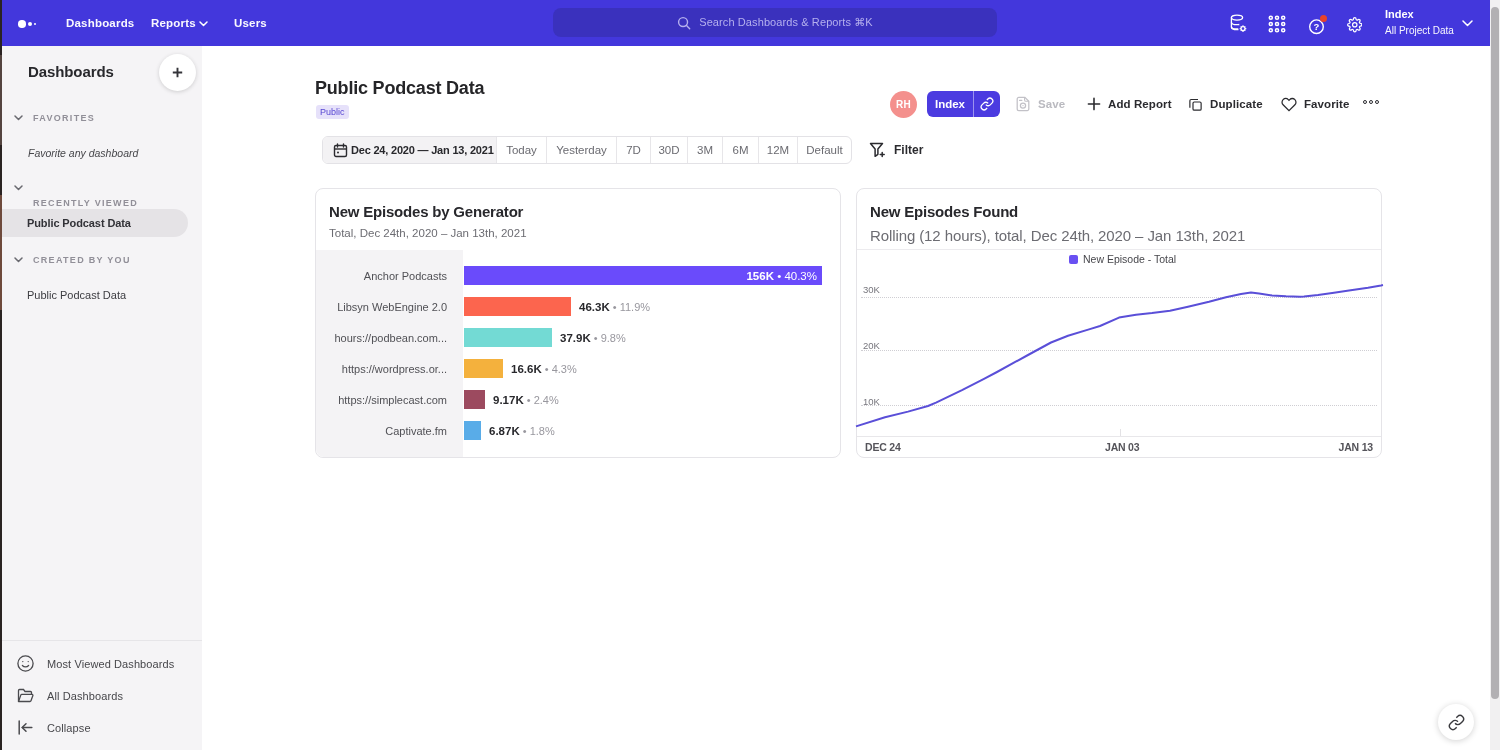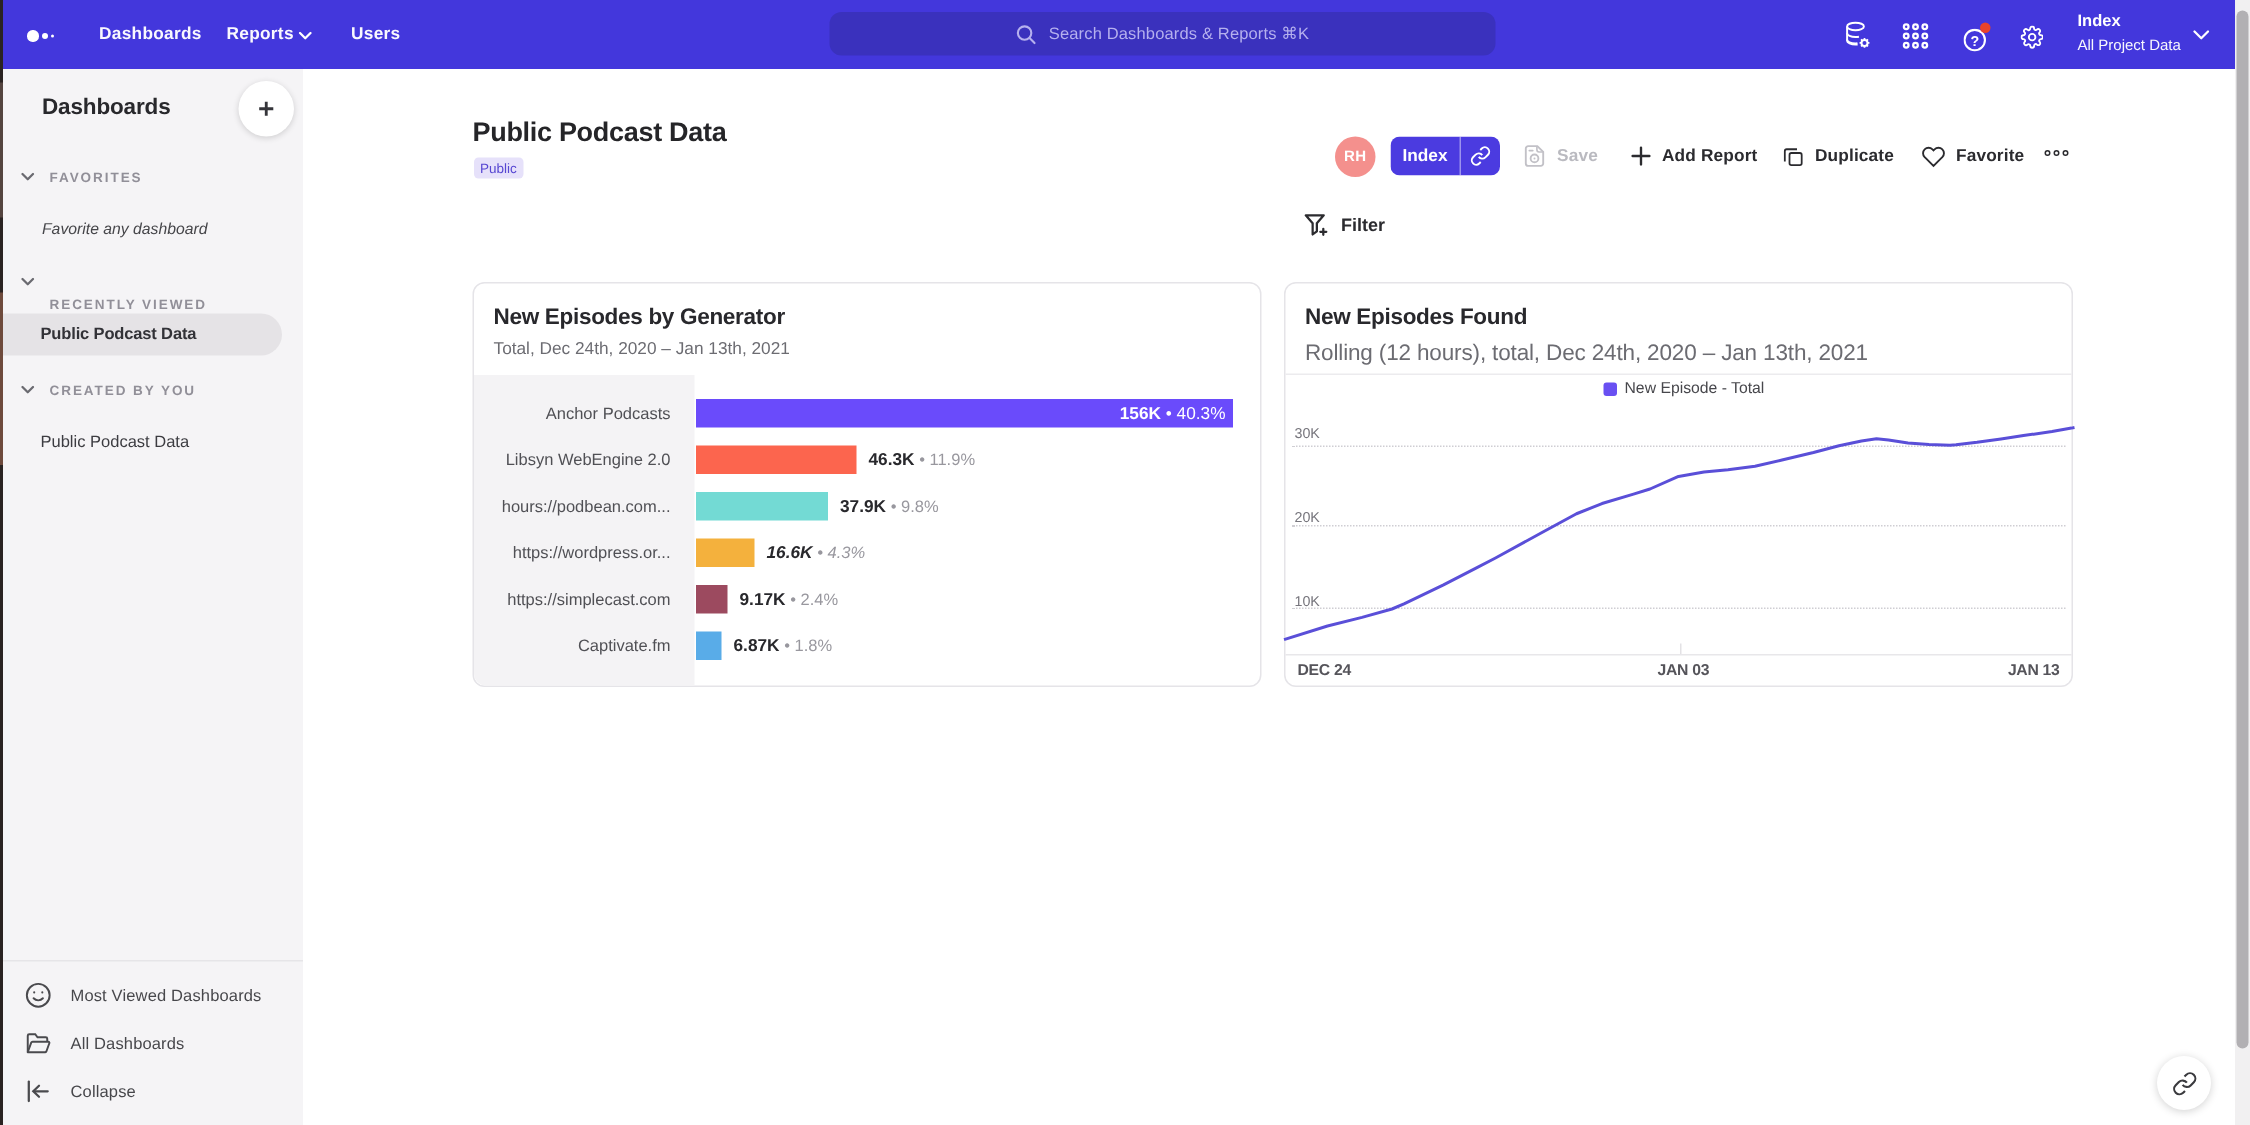--- a/index.html
+++ b/index.html
@@ -242,20 +242,39 @@
         <path d="M20.84 3.61a5.5 5.5 0 0 0-7.78 0L12 4.67l-1.06-1.06a5.5 5.5 0 0 0-7.78 7.78l1.06 1.06L12 20.23l7.78-7.78 1.06-1.06a5.5 5.5 0 0 0 0-7.78z"></path>
       </svg>
     <span>Favorite</span>
   </div>
   <div class="dots3">
       <i></i>
       <i></i>
       <i></i>
     </div>
 
+  <div class="datebar">
+    <div class="seg active" style="width:174px;">
+      <svg style="margin-right:3px;" width="15" height="15" viewBox="0 0 15 15" fill="none" stroke="#2b2b2f" stroke-width="1.4">
+          <rect x="1.5" y="2.5" width="12" height="11" rx="1.5"></rect>
+          <path d="M1.5 6h12"></path>
+          <path d="M4.5 1v3M10.5 1v3" stroke-linecap="round"></path>
+          <circle cx="5" cy="9.5" r="1" fill="#2b2b2f" stroke="none"></circle>
+        </svg>
+      Dec 24, 2020 — Jan 13, 2021
+    </div>
+    <div class="seg" style="width:50px;">Today</div>
+    <div class="seg" style="width:70px;">Yesterday</div>
+    <div class="seg" style="width:34px;">7D</div>
+    <div class="seg" style="width:37px;">30D</div>
+    <div class="seg" style="width:35px;">3M</div>
+    <div class="seg" style="width:36px;">6M</div>
+    <div class="seg" style="width:39px;">12M</div>
+    <div class="seg" style="width:53px;">Default</div>
+  </div>
   <div class="filter">
     <svg width="17" height="16" viewBox="0 0 17 16" fill="none" stroke="#2b2b2f" stroke-width="1.5" stroke-linejoin="round">
         <path d="M1.5 1.5h12l-4.6 5.4v5.4l-2.8 2V6.9L1.5 1.5z"></path>
         <path d="M13.2 10.5v4M11.2 12.5h4" stroke-linecap="round"></path>
       </svg>
     <span>Filter</span>
   </div>
 
   <div class="card card1">
     <h2>New Episodes by Generator</h2>
@@ -273,21 +292,21 @@
         <div class="val" style="left:263px;"><b>46.3K</b> <span>• 11.9%</span></div>
       </div>
       <div class="brow" style="top:78px;">
         <span class="lab">hours://podbean.com...</span>
         <div class="bar" style="width:88px; background:#73dad4;"></div>
         <div class="val" style="left:244px;"><b>37.9K</b> <span>• 9.8%</span></div>
       </div>
       <div class="brow" style="top:109px;">
         <span class="lab">https://wordpress.or...</span>
         <div class="bar" style="width:39px; background:#f4b13d;"></div>
-        <div class="val" style="left:195px;font-style:italic;"><b>16.6K</b> <span>• 4.3%</span></div>
+        <div class="val" style="left:195px;"><b>16.6K</b> <span>• 4.3%</span></div>
       </div>
       <div class="brow" style="top:140px;">
         <span class="lab">https://simplecast.com</span>
         <div class="bar" style="width:21px; background:#9c4a5f;"></div>
         <div class="val" style="left:177px;"><b>9.17K</b> <span>• 2.4%</span></div>
       </div>
       <div class="brow" style="top:171px;">
         <span class="lab">Captivate.fm</span>
         <div class="bar" style="width:17px; background:#59ace8;"></div>
         <div class="val" style="left:173px;"><b>6.87K</b> <span>• 1.8%</span></div>

